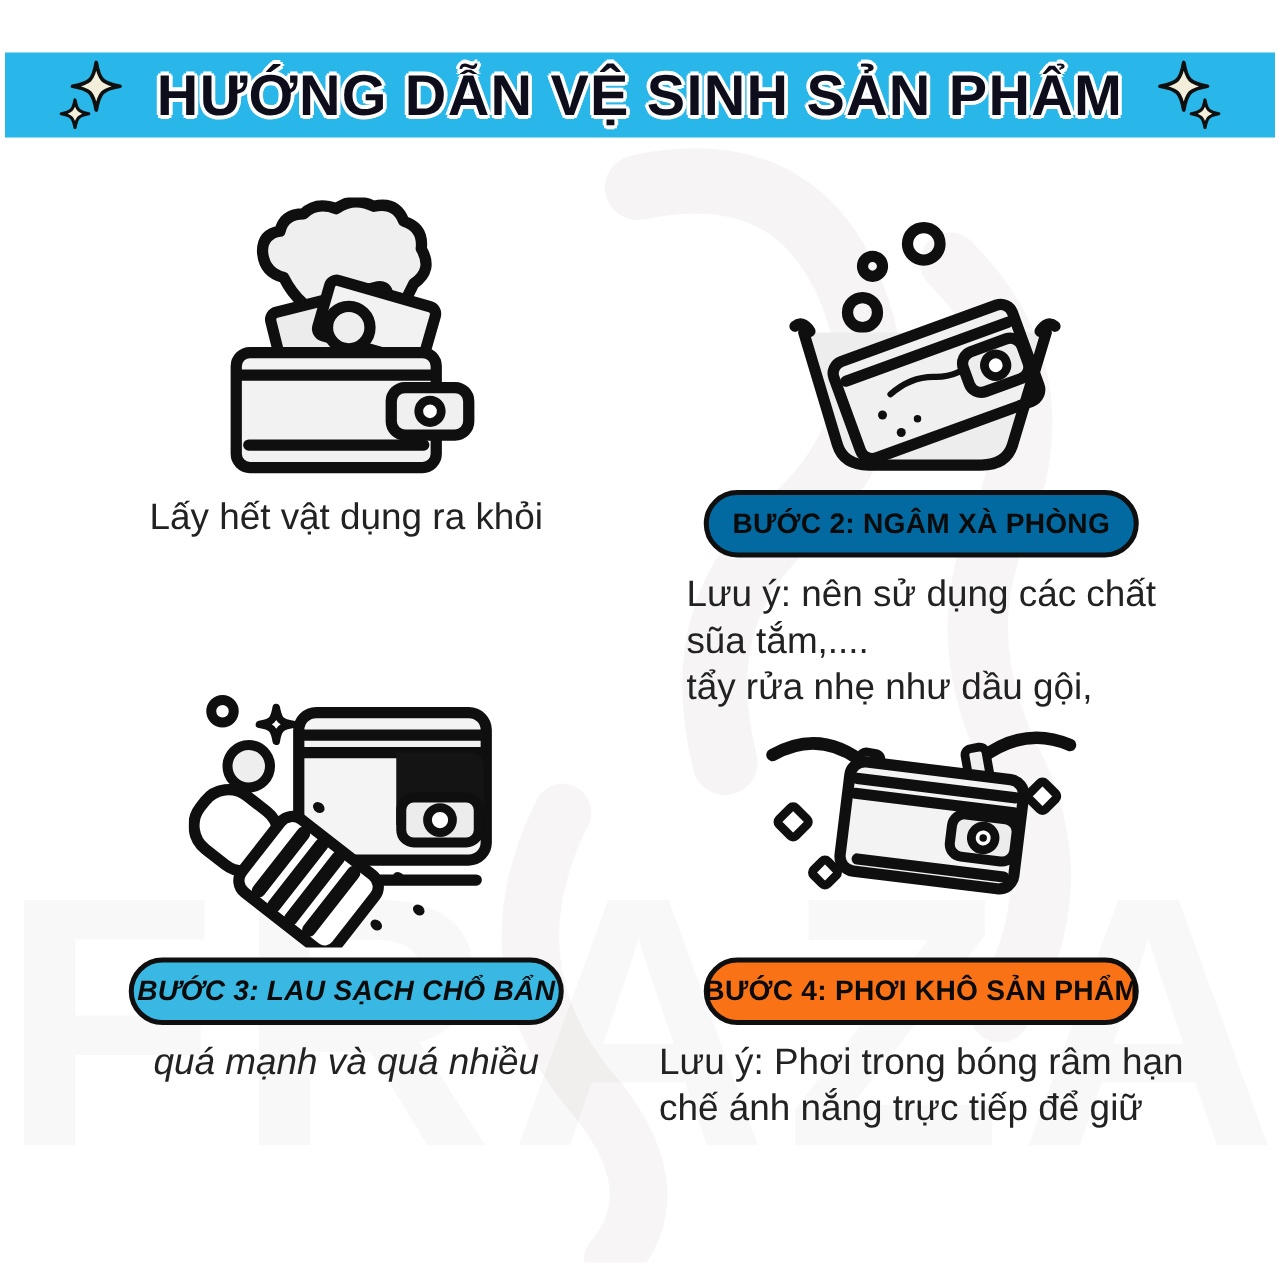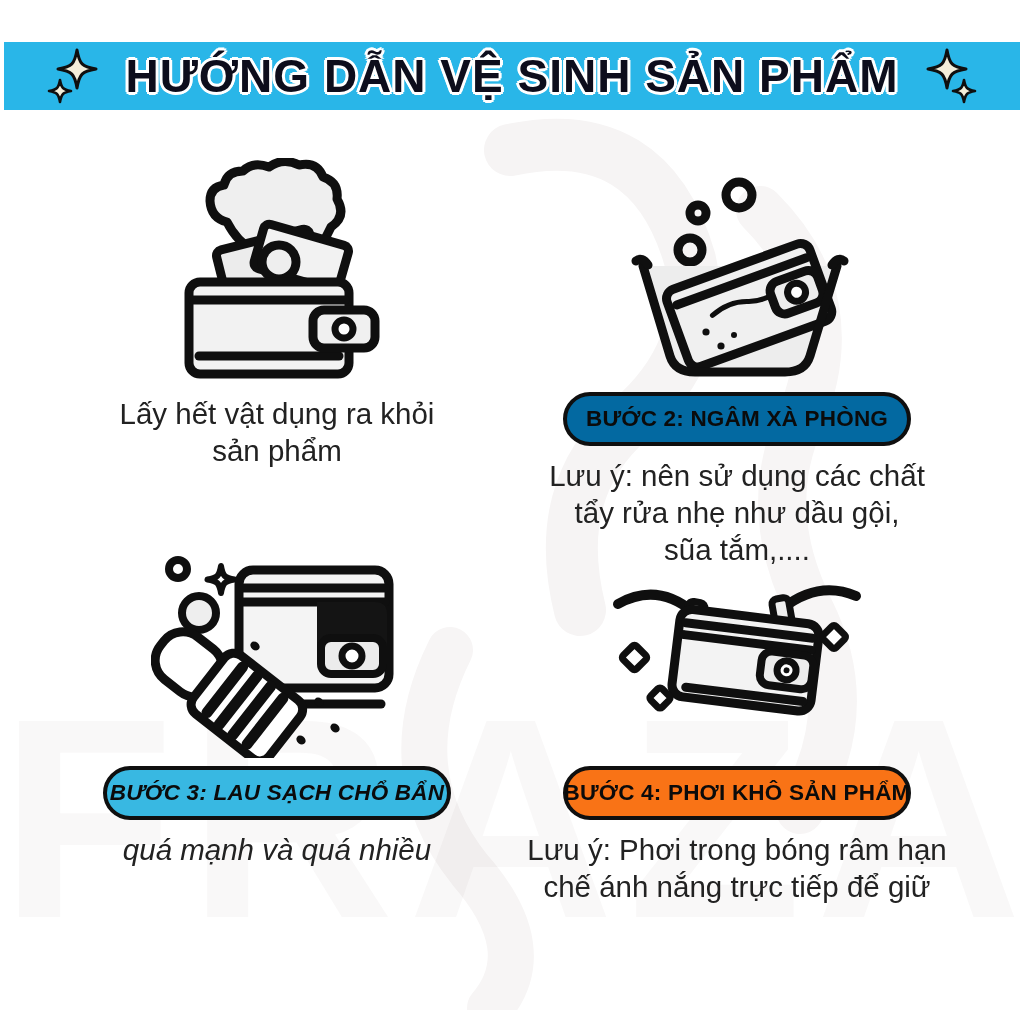--- a/index.html
+++ b/index.html
@@ -35,21 +35,21 @@
   .icon-box{display:flex;align-items:flex-end;justify-content:center;}
   .row1 .icon-box{height:234px;}
   .row2 .icon-box{height:202px;}
   .pill{
     margin-top:8px;width:348px;height:54px;box-sizing:border-box;
     border:4px solid #0f0f0f;border-radius:29px;
     display:flex;align-items:center;justify-content:center;
     font-size:22.5px;font-weight:bold;color:#0b0b0b;letter-spacing:0.2px;
     white-space:nowrap;
   }
-  .note{margin-top:11px;text-align:center;color:#222222;font-size:29.5px;line-height:37px;}
+  .note{margin-top:11px;color:#222222;font-size:29.5px;line-height:37px;}
   .note div{white-space:nowrap;}
   
   svg .ln{stroke:#0f0f0f;stroke-linecap:round;stroke-linejoin:round;}
 </style>
 </head>
 <body>
 
 <div id="stage">
 
   <svg class="wm-antler" width="560" height="920" viewBox="0 0 560 920" fill="none">
@@ -86,21 +86,20 @@
           <rect x="28" y="124" width="160" height="92" rx="11" fill="#f2f2f2"></rect>
           <line x1="32" y1="142" x2="184" y2="142"></line>
           <line x1="38" y1="198" x2="178" y2="198"></line>
           <rect x="152" y="152" width="62" height="38" rx="11" fill="#f0f0f0"></rect>
           <circle cx="183" cy="171" r="9" fill="#ffffff" stroke-width="7"></circle>
         </g>
       </svg>
     </div>
     <div class="note">
       <div>Lấy hết vật dụng ra khỏi</div>
-      <div>sản phẩm</div>
     </div>
   </div>
 
   <div class="cell row1" id="cell-2">
     <div class="icon-box">
       <svg width="232" height="212" viewBox="0 0 232 212" fill="none">
         <g class="ln" stroke-width="9" fill="none">
           <circle cx="118" cy="23" r="13"></circle>
           <circle cx="77" cy="41" r="8"></circle>
           <circle cx="69" cy="78" r="12"></circle>
@@ -121,22 +120,22 @@
         <g fill="#0f0f0f">
           <circle cx="85" cy="160" r="3.6"></circle>
           <circle cx="100" cy="174" r="3.6"></circle>
           <circle cx="113" cy="163" r="3"></circle>
         </g>
       </svg>
     </div>
     <div class="pill" style="background:#0369a1;">BƯỚC 2: NGÂM XÀ PHÒNG</div>
     <div class="note">
       <div>Lưu ý: nên sử dụng các chất</div>
+      <div>sũa tắm,....</div>
       <div>tẩy rửa nhẹ như dầu gội,</div>
-      <div>sũa tắm,....</div>
     </div>
   </div>
 
   <div class="cell row2" id="cell-3">
     <div class="icon-box">
       <svg width="252" height="208" viewBox="0 0 252 208" fill="none">
         <g class="ln" stroke-width="8" fill="none">
           <circle cx="27" cy="19" r="9"></circle>
           <circle cx="48" cy="63" r="17" fill="#eeeeee"></circle>
           <path d="M70,16 C71.7,26 73.5,27.8 83.5,29.5 C73.5,31.2 71.7,33 70,43 C68.3,33 66.5,31.2 56.5,29.5 C66.5,27.8 68.3,26 70,16 Z" fill="#ffffff" stroke-width="6"></path>

